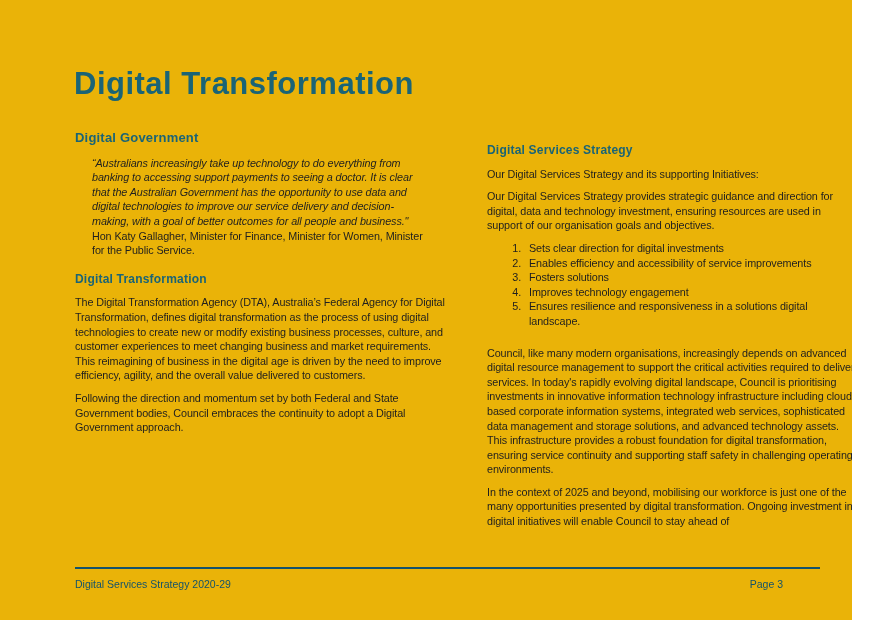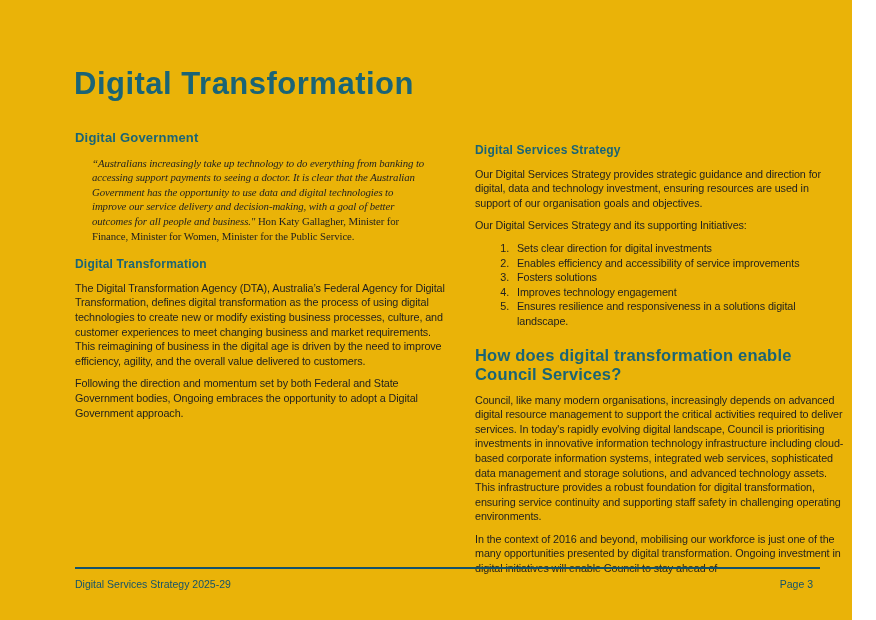--- a/index.html
+++ b/index.html
@@ -26,21 +26,21 @@
     color: #1a6476;
   }
   .col {
     position: absolute;
     width: 370px;
     font-size: 10.8px;
     line-height: 14.6px;
     letter-spacing: -0.1px;
   }
   .col-left  { left: 75px;  top: 131px; }
-  .col-right { left: 475px; top: 143px; }
+  .col-right { left: 487px; top: 143px; }
   .sec-h2 {
     font-size: 13px;
     font-weight: bold;
     color: #1a6476;
     letter-spacing: 0.2px;
     margin: 0 0 10px 0;
   }
   .sec-h3 {
     font-size: 12px;
     font-weight: bold;
@@ -54,21 +54,20 @@
     line-height: 19px;
     font-weight: bold;
     color: #1a6476;
     letter-spacing: 0.2px;
     margin: 13px 0 9px 0;
   }
   .col p { margin: 0 0 8px 0; }
   .quote-block {
     margin: 0 11px 8px 17px;
     width: 336px;
-    font-family: Liberation Serif, serif;
   }
   .quote-text { font-style: italic; }
   .quote-attr { font-style: normal; }
   ol.initiatives {
     margin: 2px 0 17px 0;
     padding-left: 37px;
   }
   ol.initiatives li {
     padding-left: 5px;
     margin: 0;
@@ -83,57 +82,56 @@
   }
   .footer-left {
     position: absolute;
     left: 75px;
     top: 578px;
     font-size: 10.5px;
     color: #14536b;
   }
   .footer-right {
     position: absolute;
-    right: 39px;
+    right: 69px;
     top: 578px;
     font-size: 10.5px;
     color: #14536b;
   }
 </style>
 </head>
 <body>
 
 <div class="page">
 
   <div class="doc-title">Digital Transformation</div>
 
   <div class="col col-left">
     <div class="sec-h2">Digital Government</div>
     <div class="quote-block">
       <span class="quote-text">“Australians increasingly take up technology to do everything from banking to accessing support payments to seeing a doctor. It is clear that the Australian Government has the opportunity to use data and digital technologies to improve our service delivery and decision-making, with a goal of better outcomes for all people and business."</span>
       <span class="quote-attr">Hon Katy Gallagher, Minister for Finance, Minister for Women, Minister for the Public Service.</span>
     </div>
     <div class="sec-h3">Digital Transformation</div>
     <p>The Digital Transformation Agency (DTA), Australia’s Federal Agency for Digital Transformation, defines digital transformation as the process of using digital technologies to create new or modify existing business processes, culture, and customer experiences to meet changing business and market requirements. This reimagining of business in the digital age is driven by the need to improve efficiency, agility, and the overall value delivered to customers.</p>
-    <p>Following the direction and momentum set by both Federal and State Government bodies, Ongoing embraces the opportunity to adopt a Digital Government approach.</p>
+    <p>Following the direction and momentum set by both Federal and State Government bodies, Council embraces the continuity to adopt a Digital Government approach.</p>
   </div>
 
   <div class="col col-right">
     <div class="sec-h3 first">Digital Services Strategy</div>
+    <p>Our Digital Services Strategy and its supporting Initiatives:</p>
     <p>Our Digital Services Strategy provides strategic guidance and direction for digital, data and technology investment, ensuring resources are used in support of our organisation goals and objectives.</p>
-    <p>Our Digital Services Strategy and its supporting Initiatives:</p>
     <ol class="initiatives">
       <li>Sets clear direction for digital investments</li>
       <li>Enables efficiency and accessibility of service improvements</li>
       <li>Fosters solutions</li>
       <li>Improves technology engagement</li>
       <li>Ensures resilience and responsiveness in a solutions digital landscape.</li>
     </ol>
-    <div class="big-question">How does digital transformation enable Council Services?</div>
     <p>Council, like many modern organisations, increasingly depends on advanced digital resource management to support the critical activities required to deliver services. In today's rapidly evolving digital landscape, Council is prioritising investments in innovative information technology infrastructure including cloud-based corporate information systems, integrated web services, sophisticated data management and storage solutions, and advanced technology assets. This infrastructure provides a robust foundation for digital transformation, ensuring service continuity and supporting staff safety in challenging operating environments.</p>
-    <p>In the context of 2016 and beyond, mobilising our workforce is just one of the many opportunities presented by digital transformation. Ongoing investment in digital initiatives will enable Council to stay ahead of</p>
+    <p>In the context of 2025 and beyond, mobilising our workforce is just one of the many opportunities presented by digital transformation. Ongoing investment in digital initiatives will enable Council to stay ahead of</p>
   </div>
 
   <div class="footer-rule"></div>
-  <div class="footer-left">Digital Services Strategy 2025-29</div>
+  <div class="footer-left">Digital Services Strategy 2020-29</div>
   <div class="footer-right">Page 3</div>
 
 </div>
 
 </body></html>

